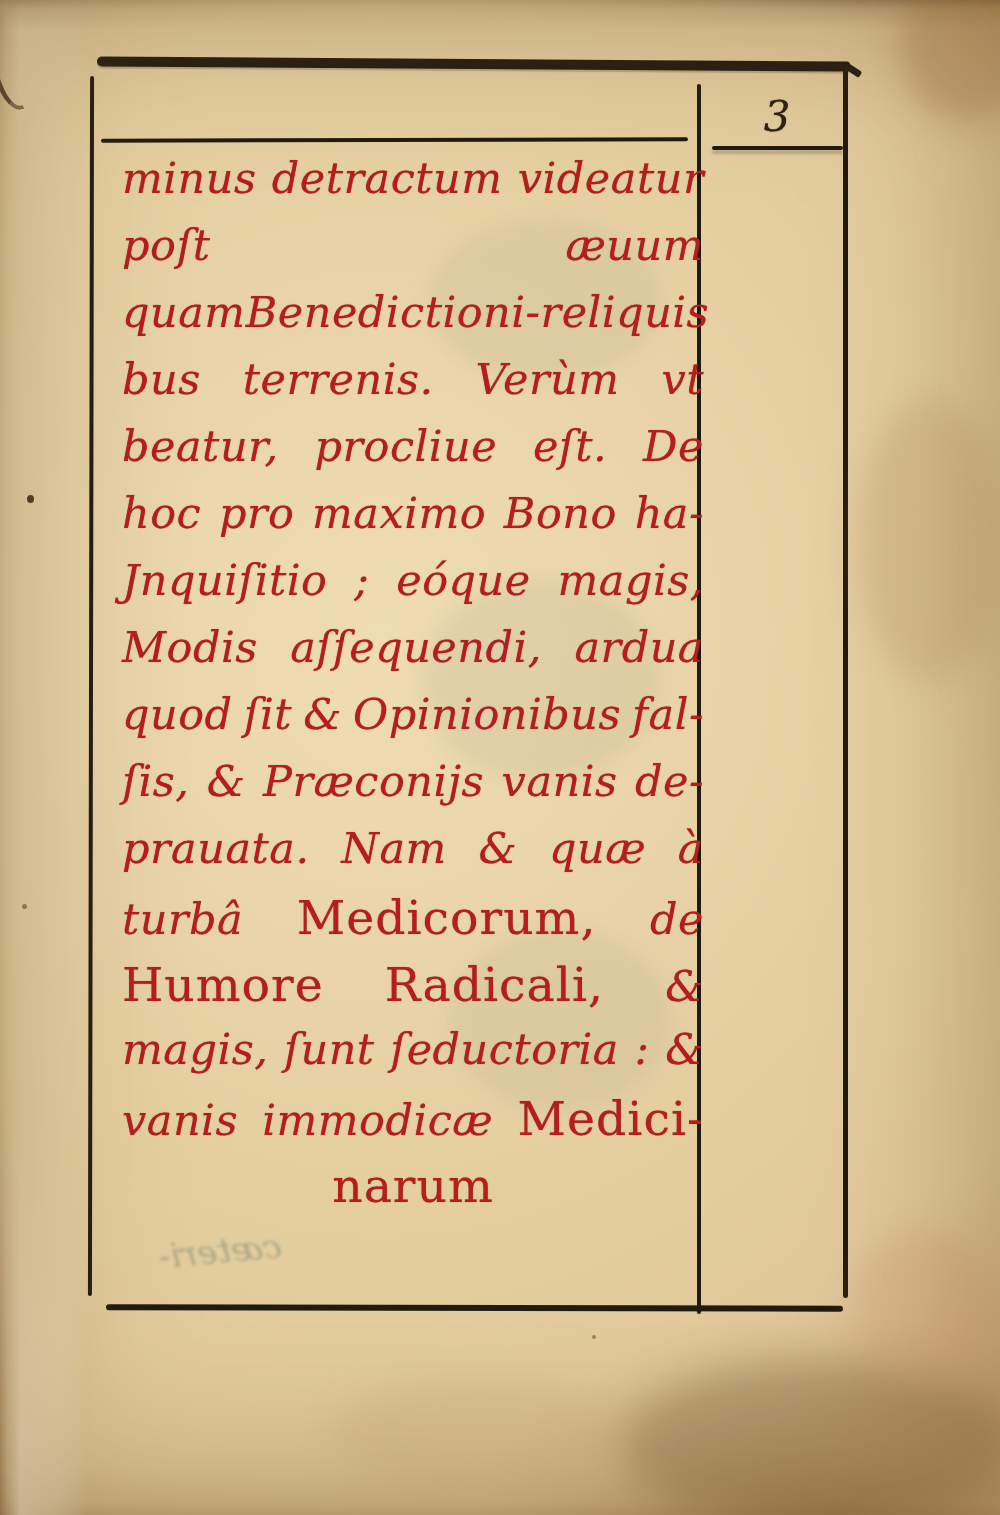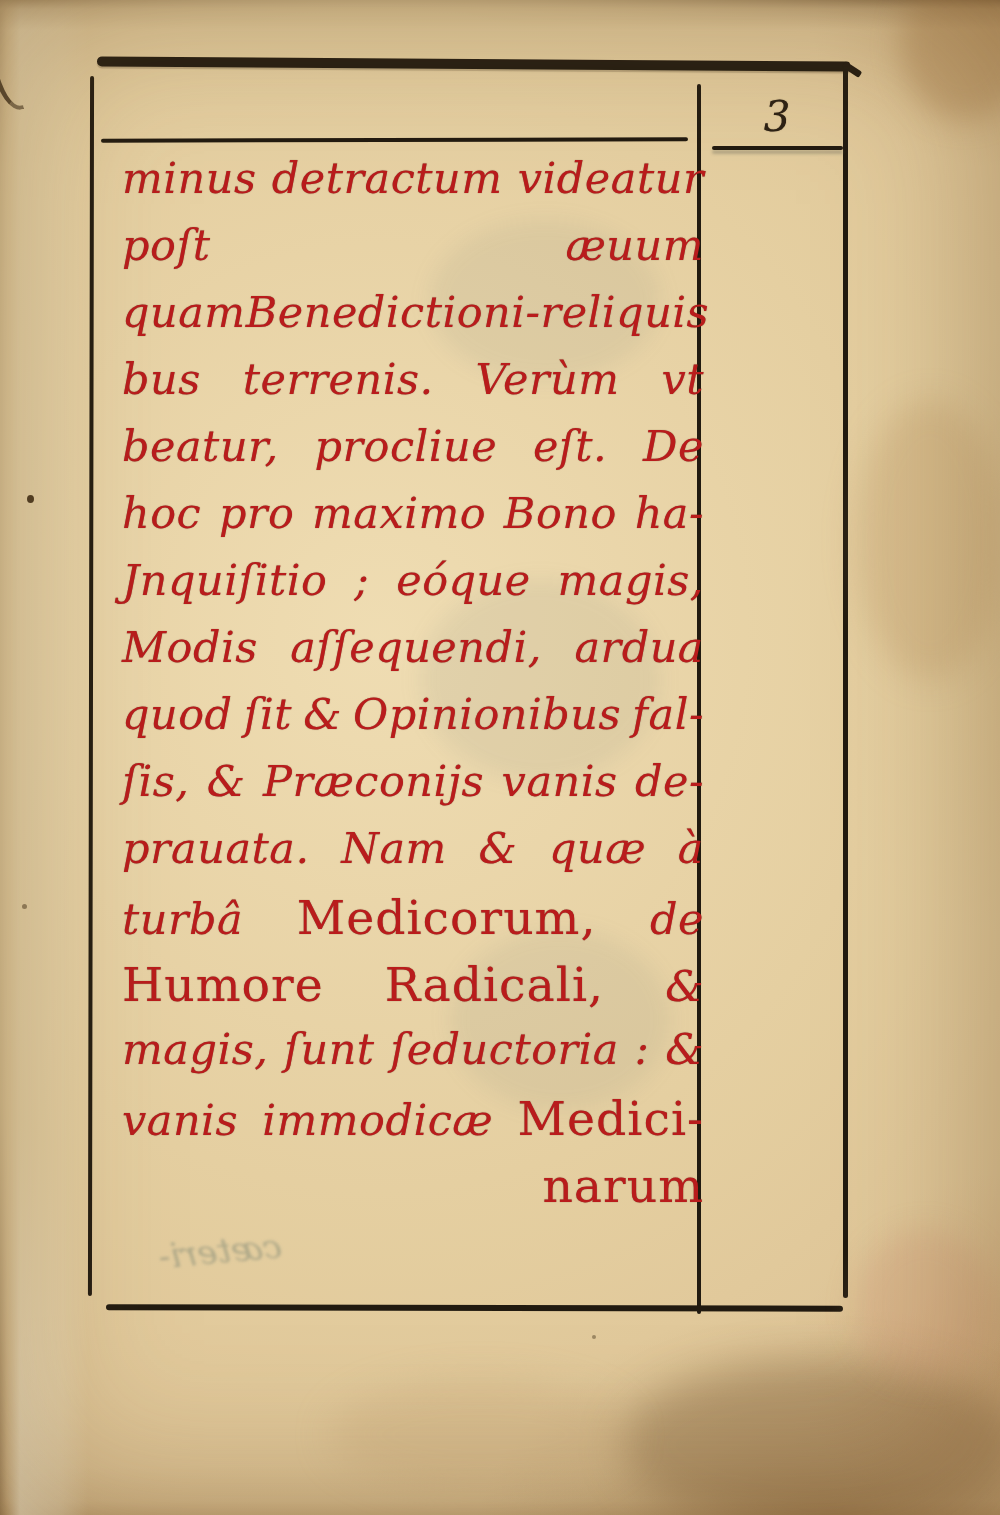--- a/index.html
+++ b/index.html
@@ -40,21 +40,21 @@
     font-size:42px;color:#2c2114;font-style:italic;
     text-shadow:0 0 1px rgba(44,33,20,.6);
   }
   
   .textcol{
     position:absolute;left:122px;top:153px;width:582px;
     color:#b91c1c;font-size:43px;letter-spacing:.5px;
     text-shadow:0 0 1px rgba(40,30,15,.55);
   }
   .line{height:67px;display:flex;justify-content:space-between;align-items:baseline;white-space:nowrap;}
-  .line.right{justify-content:flex-end;}
+  .line.right{justify-content:center;}
   .ital{font-style:italic;}
   .roman{font-style:normal;font-size:1.1em;letter-spacing:1px;}
   
   .stain{position:absolute;border-radius:50%;pointer-events:none;}
   .stain.s1{left:855px;top:400px;width:150px;height:280px;background:rgba(181,141,89,.25);filter:blur(16px);}
   .stain.s2{left:620px;top:1360px;width:400px;height:170px;background:rgba(118,87,48,.35);filter:blur(20px);}
   .stain.s3{left:900px;top:-30px;width:130px;height:150px;background:rgba(165,124,74,.38);filter:blur(14px);}
   .stain.s4{left:855px;top:1230px;width:140px;height:150px;background:rgba(205,152,120,.28);filter:blur(14px);}
   .stain.s5{left:330px;top:1380px;width:300px;height:110px;background:rgba(196,166,118,.28);filter:blur(18px);}
   .smudge{position:absolute;border-radius:50%;pointer-events:none;background:rgba(118,130,116,.10);filter:blur(10px);}

